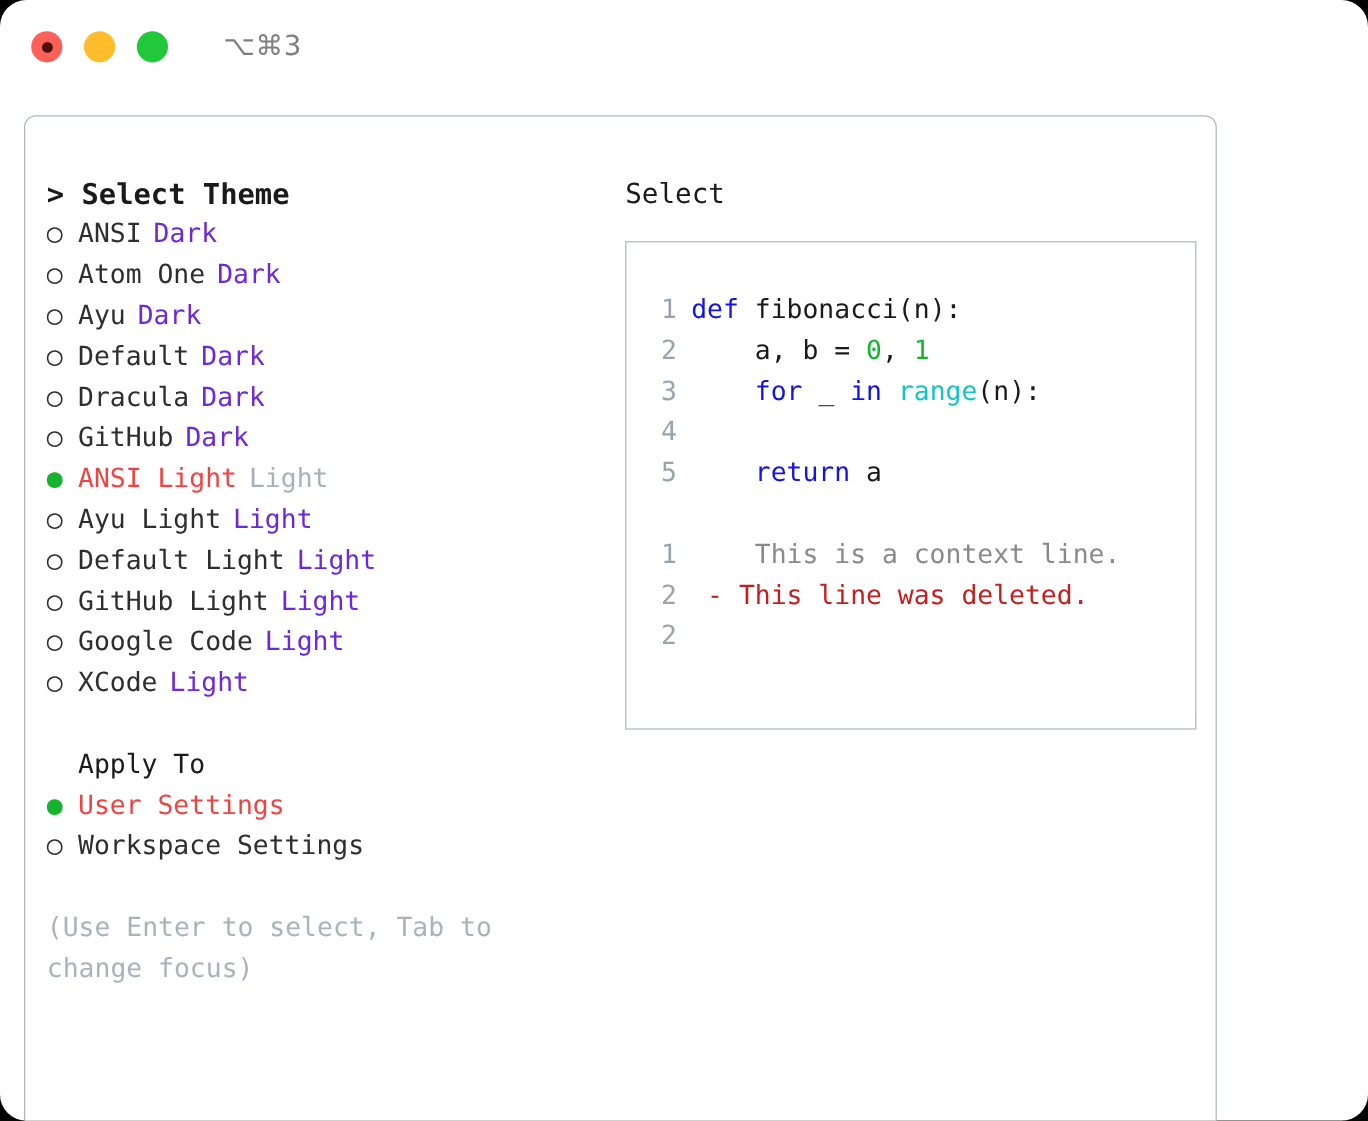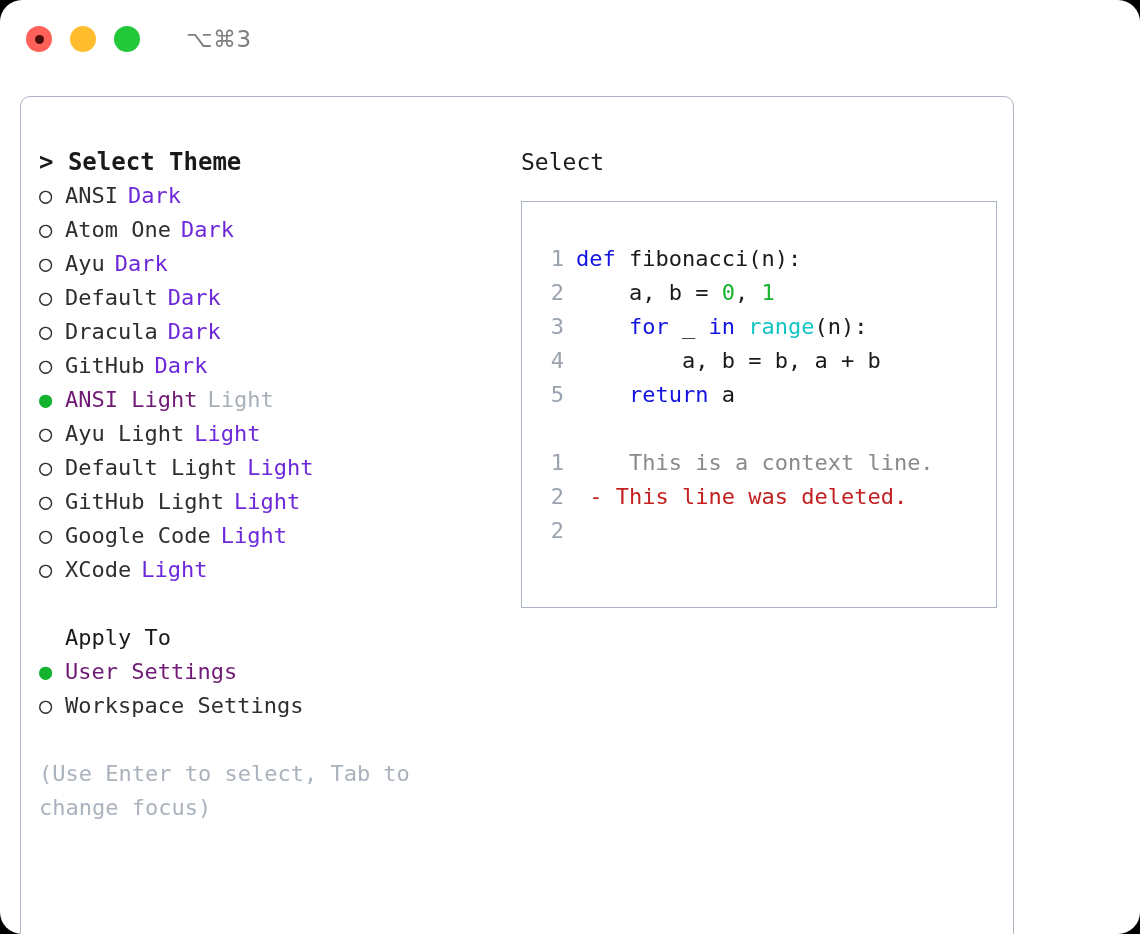--- a/index.html
+++ b/index.html
@@ -82,21 +82,21 @@
     white-space: pre;
     color: #2e2e2e;
   }
   .marker {
     width: 26px;
     flex: 0 0 26px;
     color: #2e2e2e;
     font-size: 22px;
   }
   .row.selected .marker { color: #15b32e; }
-  .row.selected .label  { color: #701a75; }
+  .row.selected .label  { color: #ef4444; }
   .label { color: #2e2e2e; }
   .variant { color: #6d28d9; margin-left: 10px; }
   .row.selected .variant { color: #a8b0ba; }
 
   .group-label {
     font-size: 22px;
     color: #1a1a1a;
     line-height: 34px;
     padding-left: 26px;
     white-space: pre;
@@ -196,21 +196,21 @@
         <div class="hint">(Use Enter to select, Tab to change focus)</div>
       </div>
 
       <div class="right-col">
         <div class="preview-title">Select</div>
         <div class="code-box">
           <div id="code-lines">
               <div class="code-line"><span class="ln">1</span><span class="code-text"><span class="tok-kw">def</span><span class="tok-id"> fibonacci(n):</span></span></div>
               <div class="code-line"><span class="ln">2</span><span class="code-text"><span class="tok-id">    a, b = </span><span class="tok-num">0</span><span class="tok-id">, </span><span class="tok-num">1</span></span></div>
               <div class="code-line"><span class="ln">3</span><span class="code-text"><span class="tok-id">    </span><span class="tok-kw">for</span><span class="tok-id"> _ </span><span class="tok-kw">in</span><span class="tok-id"> </span><span class="tok-fn">range</span><span class="tok-id">(n):</span></span></div>
-              <div class="code-line"><span class="ln">4</span><span class="code-text"><span class="tok-id">        a, b = b, a + b</span></span></div>
+              <div class="code-line"><span class="ln">4</span></div>
               <div class="code-line"><span class="ln">5</span><span class="code-text"><span class="tok-id">    </span><span class="tok-kw">return</span><span class="tok-id"> a</span></span></div>
             </div>
           <div class="blank-line"></div>
           <div id="diff-lines">
               <div class="code-line"><span class="ln">1</span><span class="diff-ctx">    This is a context line.</span></div>
               <div class="code-line"><span class="ln">2</span><span class="diff-del"> - This line was deleted.</span></div>
               <div class="code-line"><span class="ln">2</span></div>
             </div>
         </div>
       </div>

